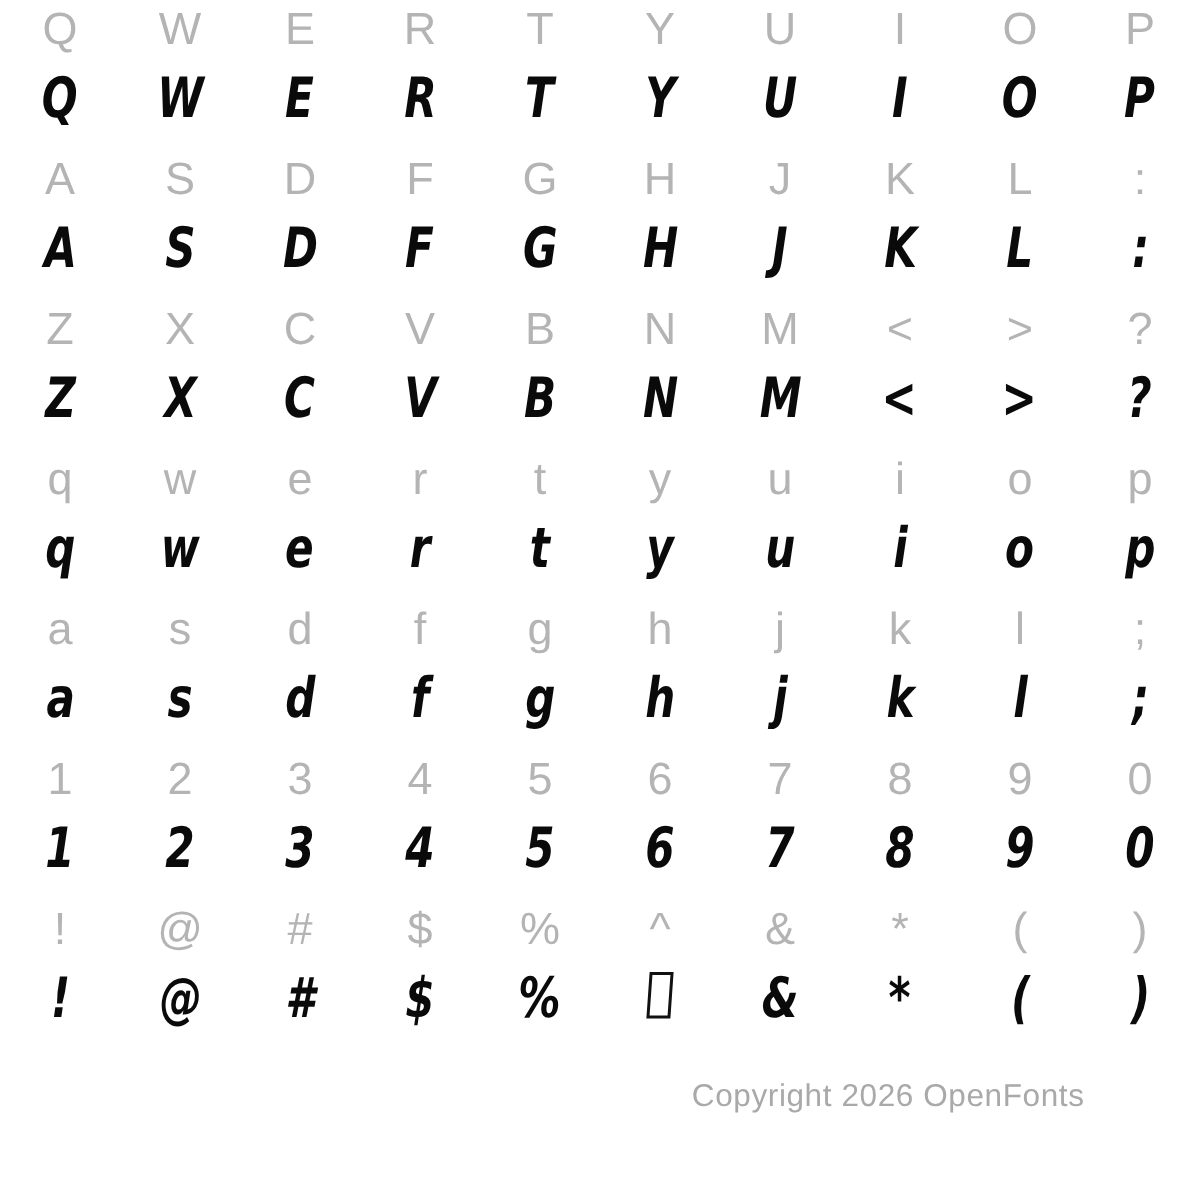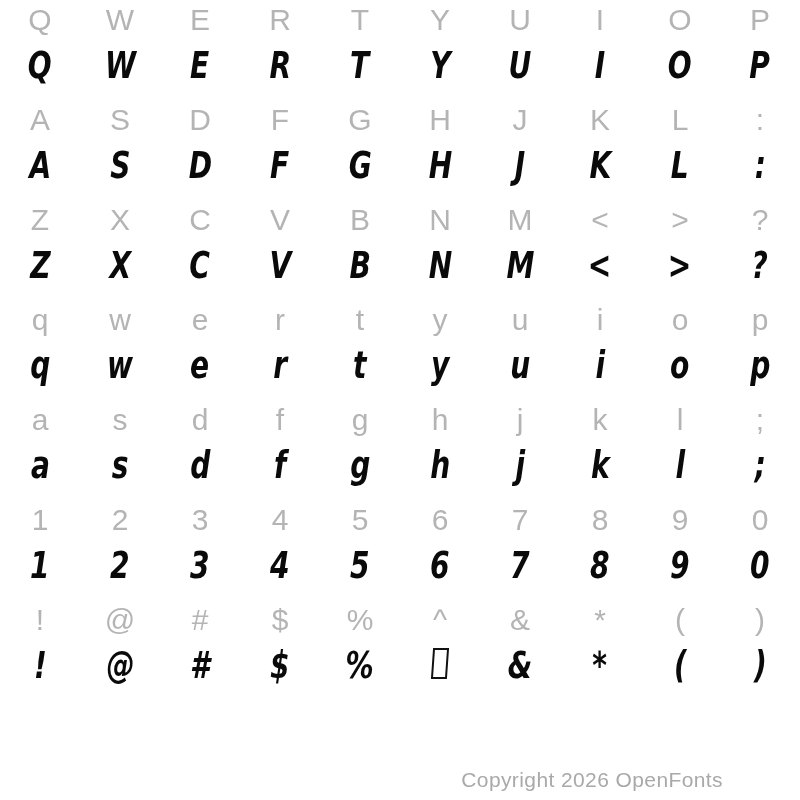--- a/index.html
+++ b/index.html
@@ -74,21 +74,21 @@
     width: 16px;
     height: 31px;
     border: 2.5px solid #111111;
     background: #ffffff;
     transform: skewX(-4deg);
     margin-bottom: 4px;
   }
 
   .copyright {
     position: absolute;
-    top: 768px;
+    top: 719px;
     right: 77px;
     font-family: "Liberation Sans", sans-serif;
     font-size: 21px;
     letter-spacing: 0.4px;
     color: #a9a9a9;
     white-space: nowrap;
   }
 </style>
 </head>
 <body>

